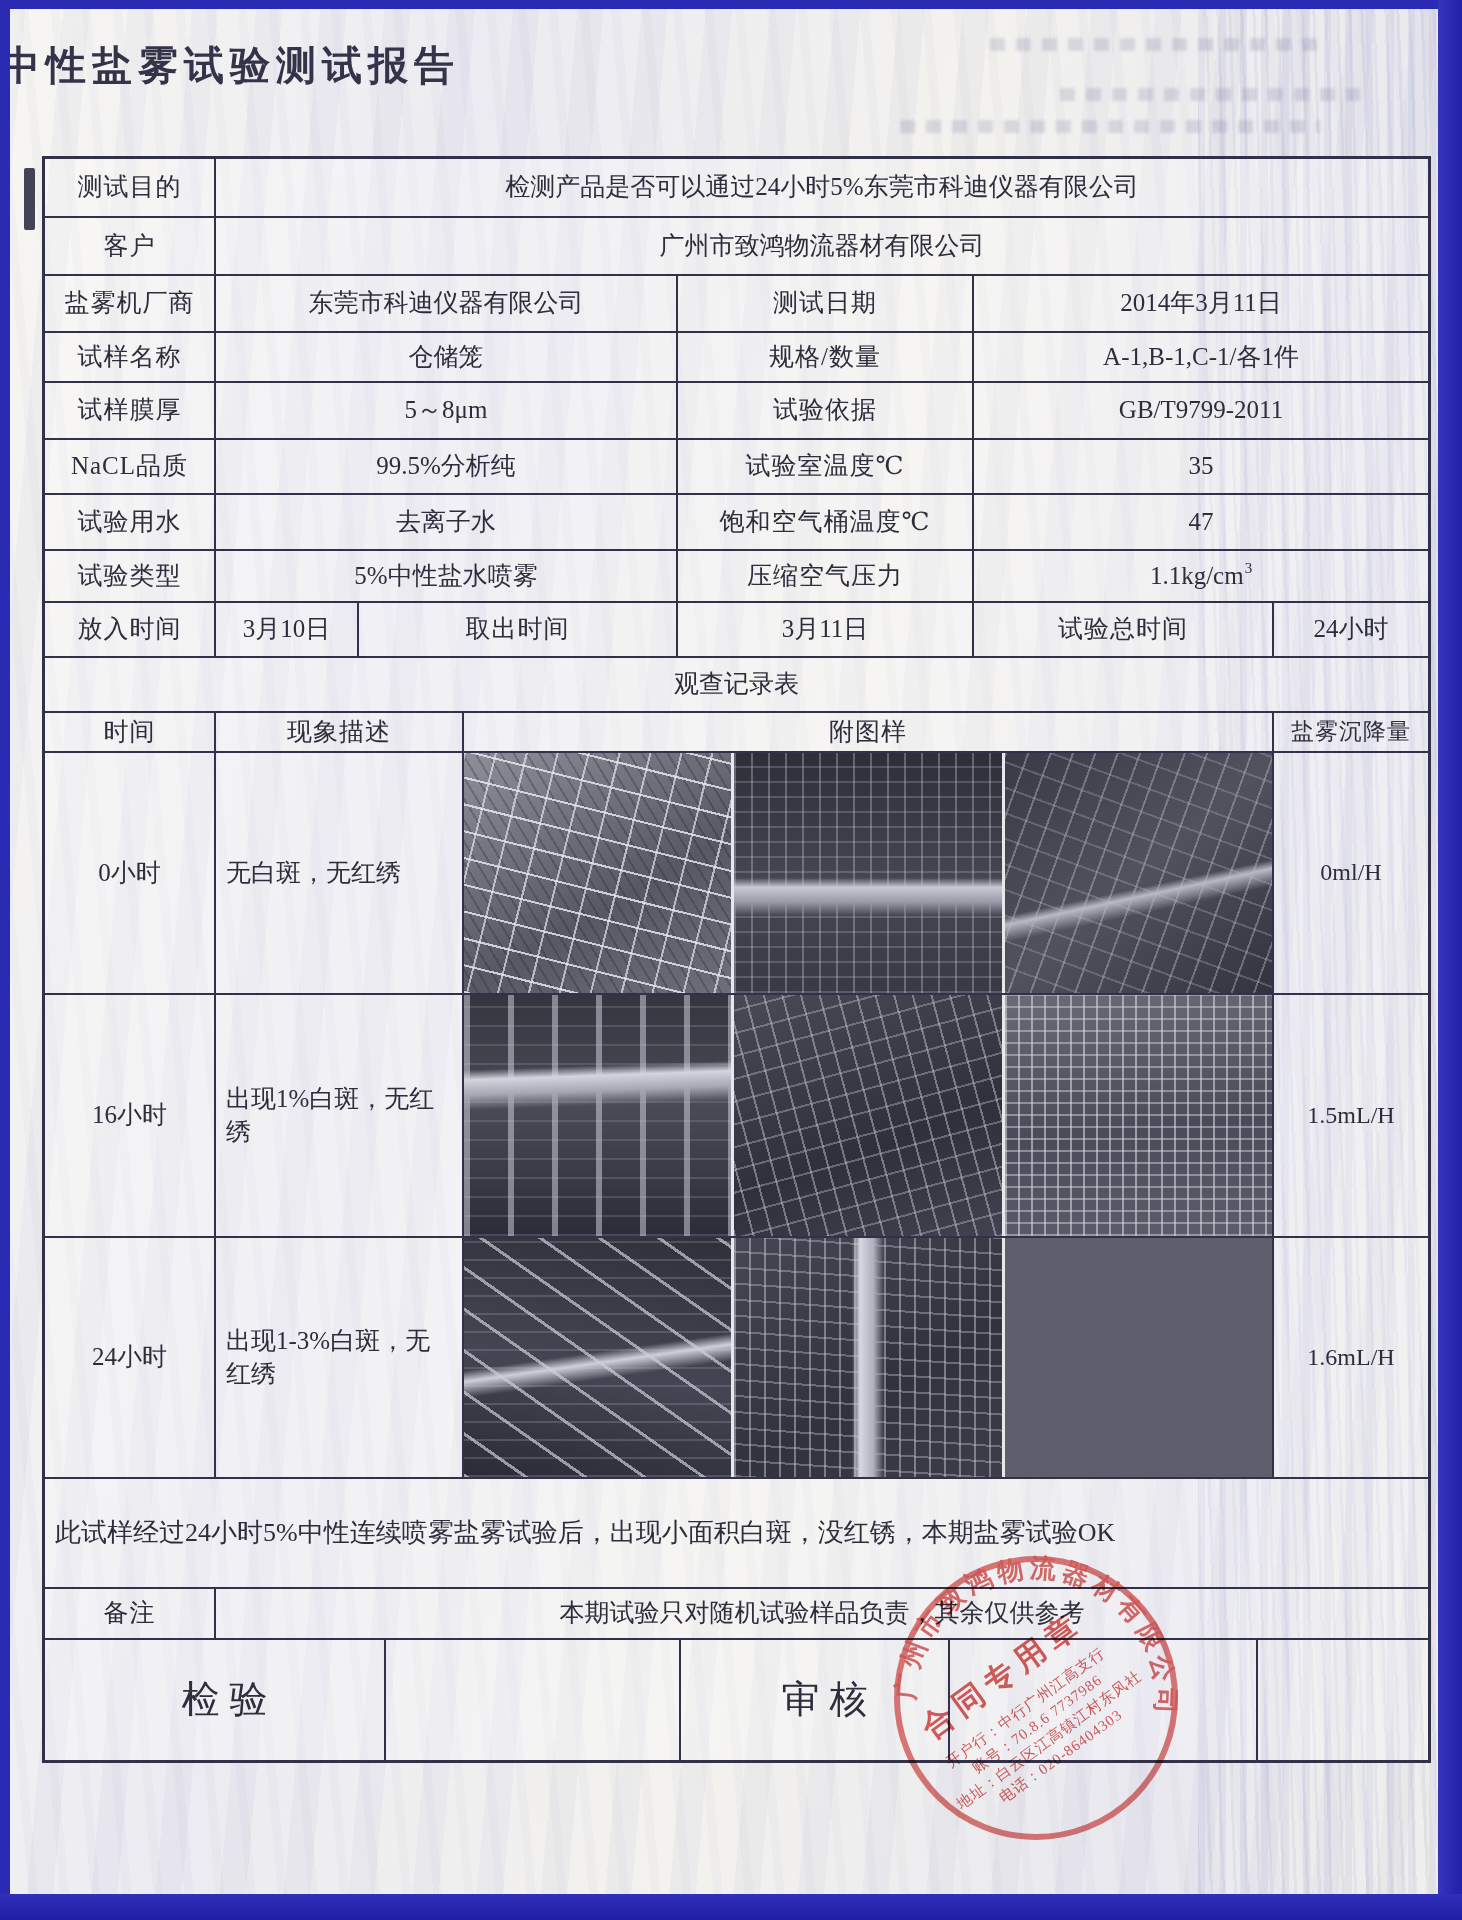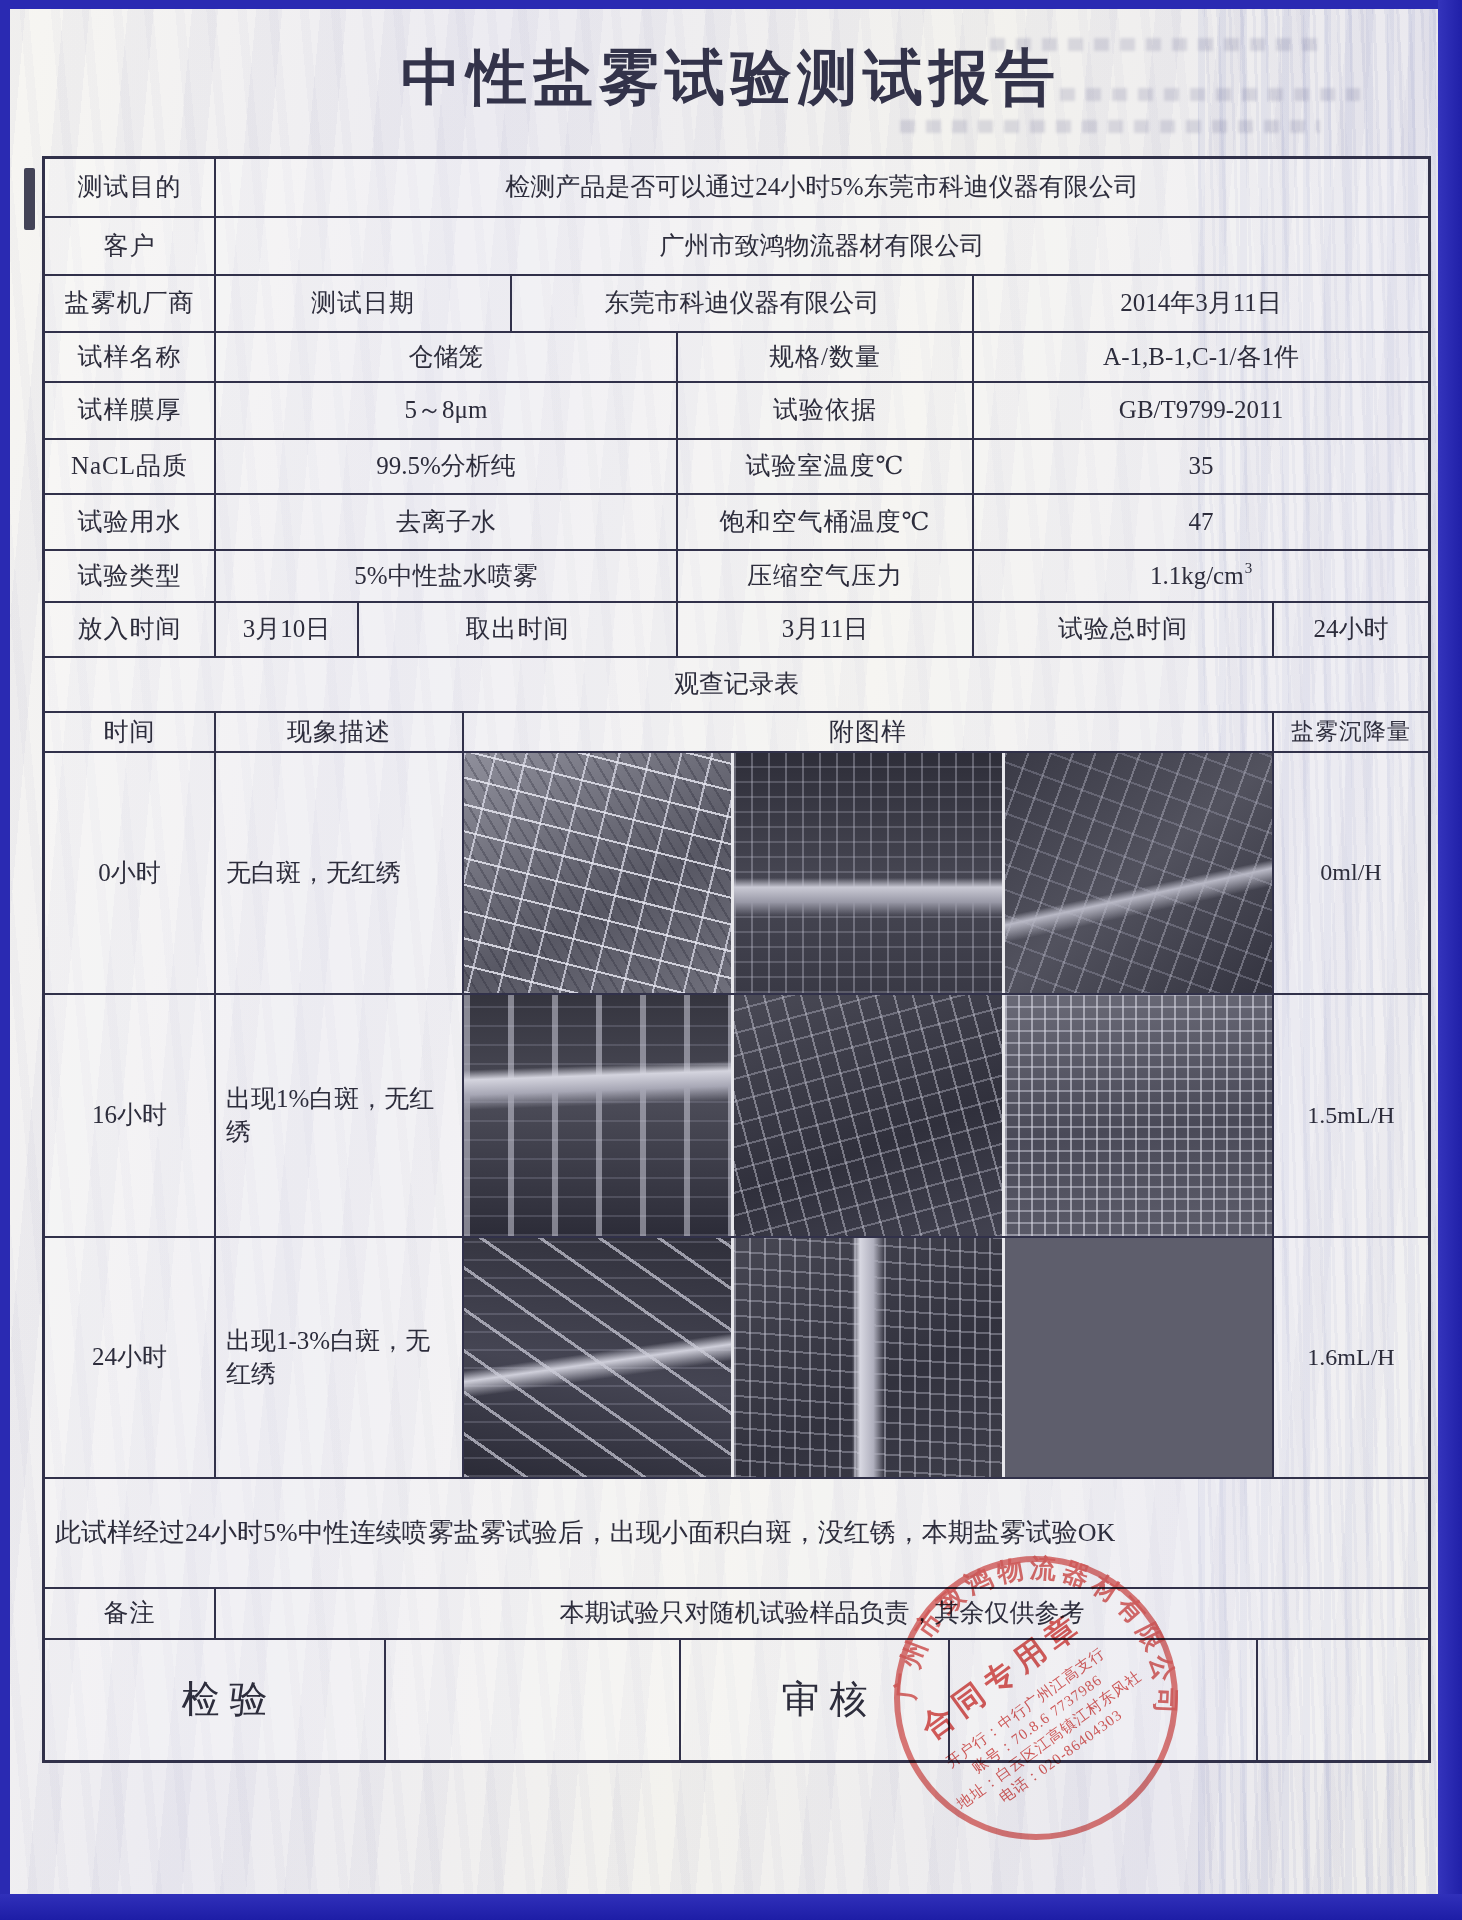--- a/index.html
+++ b/index.html
@@ -16,22 +16,22 @@
   .waves{position:absolute;inset:0;pointer-events:none;
          background:repeating-linear-gradient(95deg,rgba(110,110,165,.05) 0 26px,rgba(255,255,255,0) 26px 64px),
                     repeating-linear-gradient(85deg,rgba(90,90,150,.03) 0 9px,rgba(255,255,255,0) 9px 31px);}
   .streaks{position:absolute;right:24px;top:9px;width:240px;height:1885px;pointer-events:none;
            background:repeating-linear-gradient(90deg,rgba(135,145,200,.12) 0 7px,rgba(255,255,255,0) 7px 21px),
                       repeating-linear-gradient(88deg,rgba(100,110,170,.08) 0 3px,rgba(255,255,255,0) 3px 12px);}
   .ghost{position:absolute;height:13px;filter:blur(1.5px);opacity:.55;pointer-events:none;
          background:repeating-linear-gradient(90deg,rgba(105,105,145,.35) 0 15px,rgba(255,255,255,0) 15px 26px);}
   .notch{position:absolute;left:24px;top:168px;width:11px;height:62px;background:#23233c;border-radius:2px;opacity:.85;}
   
-  .title{position:absolute;left:0;top:38px;width:100%;text-align:center;
-         font-size:60px;font-weight:bold;letter-spacing:6px;color:#33334a;}
+  .title{position:absolute;left:0;top:38px;width:100%;text-align:left;
+         font-size:40px;font-weight:bold;letter-spacing:6px;color:#33334a;}
   
   .tbl{position:absolute;left:42px;top:156px;width:1383px;border:3px solid #31314a;background:rgba(255,255,255,.25);}
   .row{display:flex;align-items:stretch;border-bottom:2px solid #31314a;box-sizing:border-box;}
   .row:last-child{border-bottom:none;}
   .cell{border-right:2px solid #31314a;box-sizing:border-box;display:flex;align-items:center;
         justify-content:center;text-align:center;font-size:25px;line-height:1.3;padding:0 6px;overflow:hidden;}
   .cell:last-child{border-right:none;}
   .lbl{letter-spacing:1px;}
   .left-al{justify-content:flex-start;text-align:left;padding:0 10px;}
   .big{font-size:38px;letter-spacing:10px;padding-left:36px;}
@@ -101,22 +101,22 @@
       <div class="cell" style="width:1212px">检测产品是否可以通过24小时5%东莞市科迪仪器有限公司</div>
     </div>
 
     <div class="row" style="height:58px">
       <div class="cell lbl" style="width:171px">客户</div>
       <div class="cell" style="width:1212px">广州市致鸿物流器材有限公司</div>
     </div>
 
     <div class="row" style="height:57px">
       <div class="cell lbl" style="width:171px">盐雾机厂商</div>
+      <div class="cell" style="width:462px">东莞市科迪仪器有限公司</div>
       <div class="cell lbl" style="width:296px">测试日期</div>
-      <div class="cell" style="width:462px">东莞市科迪仪器有限公司</div>
       <div class="cell" style="width:454px">2014年3月11日</div>
     </div>
 
     <div class="row" style="height:50px">
       <div class="cell lbl" style="width:171px">试样名称</div>
       <div class="cell" style="width:462px">仓储笼</div>
       <div class="cell lbl" style="width:296px">规格/数量</div>
       <div class="cell" style="width:454px">A-1,B-1,C-1/各1件</div>
     </div>
 

